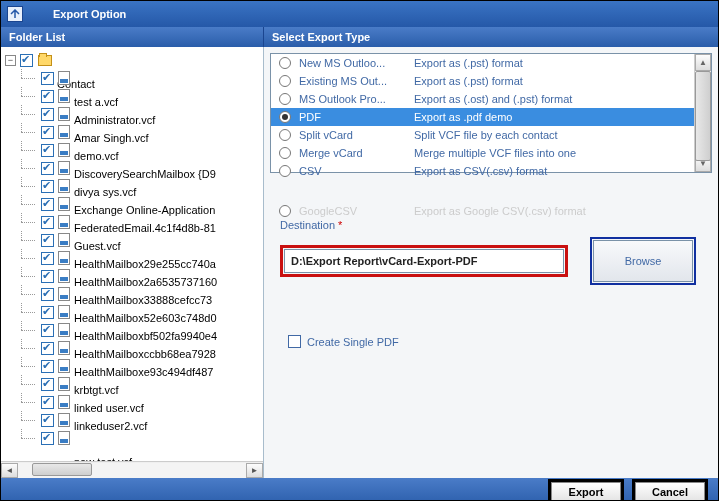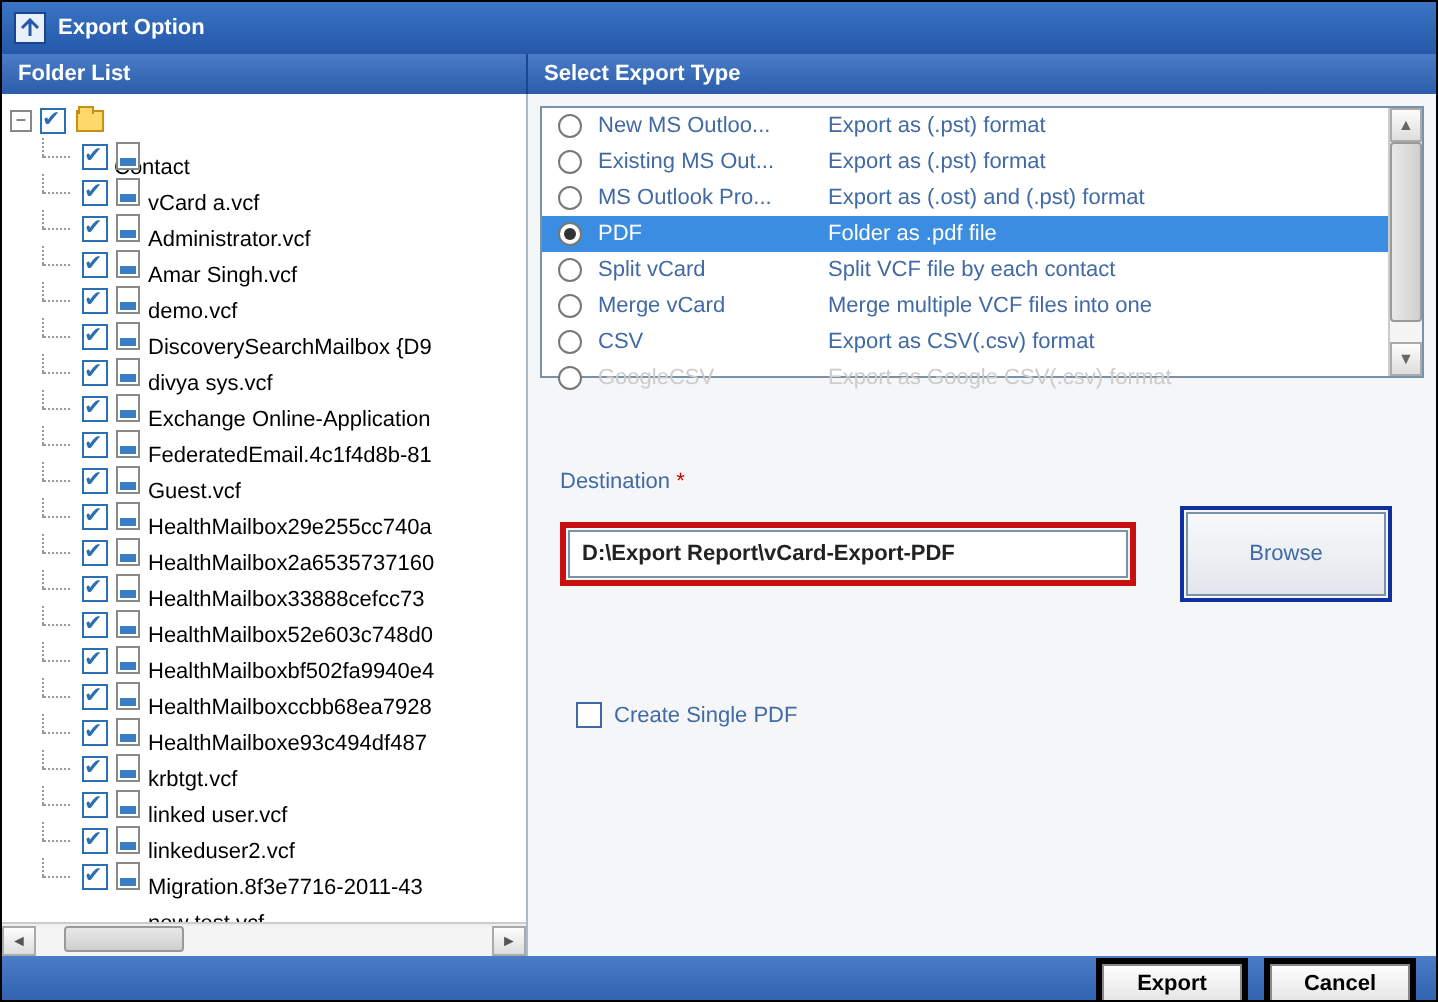--- a/index.html
+++ b/index.html
@@ -1,18 +1,18 @@
 <!DOCTYPE html>
 <html><head>
 <meta charset="utf-8">
 <style>
   * { box-sizing: border-box; margin: 0; padding: 0; font-family: Tahoma, Verdana, sans-serif; font-size: 11px; }
   body { width: 719px; height: 501px; background: #fff; overflow: hidden; border: 1px solid #000; }
   
-  .titlebar { height: 26px; background: linear-gradient(#3a74c4, #2558a8); display: flex; align-items: center; padding: 0 6px; color: #fff; font-weight: bold; font-size: 12px; }
+  .titlebar { height: 26px; background: linear-gradient(#3a74c4, #2558a8); display: flex; align-items: center; padding: 0 6px; color: #fff; font-weight: bold; font-size: 12px; gap: 24px; }
   .titlebar .icon-box { width: 16px; height: 16px; background: #e8f0fc; margin-right: 6px; border: 1px solid #1a4590; display:flex; align-items:center; justify-content:center; }
   
   .header-labels { display: flex; background: linear-gradient(#4a7cc8, #2a5daa); }
   .header-labels div { color: #fff; font-weight: bold; padding: 4px 8px; }
   .hl-left { width: 263px; border-right: 1px solid #1a4590; }
   .hl-right { flex: 1; }
   
   .content { display: flex; height: 431px; }
   
   .left-panel { width: 263px; border-right: 1px solid #a8bccc; background: #fff; display: flex; flex-direction: column; }
@@ -30,29 +30,29 @@
   .vcf-icon { width:12px; height:14px; background:#fff; border:1px solid #888; flex-shrink:0; margin:0 2px; position:relative; }
   .vcf-icon::after { content:""; position:absolute; bottom:1px; left:1px; right:1px; height:4px; background:#3a7dc4; }
   .node-label { color:#000;margin-top:48px; }
   
   .left-scroll-h { height: 17px; background: #efefef; border-top:1px solid #ccc; display:flex; align-items:center; }
   .left-scroll-h .sb-btn { width:17px; height:15px; background:linear-gradient(#fdfdfd,#ddd); border:1px solid #aaa; display:flex; align-items:center; justify-content:center; font-size:8px; color:#555; }
   .left-scroll-h .sb-track { flex:1; height:15px; background:#f4f4f4; position:relative; }
   .left-scroll-h .sb-thumb { position:absolute; left:14px; top:0; width:60px; height:13px; background:linear-gradient(#e8e8e8,#cfcfcf); border:1px solid #999; border-radius:2px; }
   
   .right-panel { flex:1; display:flex; flex-direction:column; background:#f4f6f8; }
-  .export-list-wrap { margin:6px; border:1px solid #7a92a8; background:#fff; position:relative; height:136px; }
+  .export-list-wrap { margin:6px; border:1px solid #7a92a8; background:#fff; position:relative; height:120px; }
   .export-table { width: calc(100% - 17px); }
   .export-row { display:flex; align-items:center; height:18px; padding:0 8px; color:#4169a5; }
   .export-row.selected { background:#3a8de0; color:#fff; }
   .export-row .radio { width:12px; height:12px; border:1px solid #777; border-radius:50%; background:#fff; margin-right:8px; flex-shrink:0; position:relative; }
   .export-row.selected .radio::after { content:""; position:absolute; top:2px; left:2px; width:6px; height:6px; border-radius:50%; background:#333; }
   .export-row .col1 { width:115px; overflow:hidden; }
   .export-row .col2 { flex:1; }
-  .export-row.partial { color:#ccc; }
+  .export-row.partial { color:#ccc;margin-top:22px; }
   .vscroll { position:absolute; right:0; top:0; bottom:0; width:17px; background:#f0f0f0; border-left:1px solid #ccc; display:flex; flex-direction:column; }
   .vscroll .sb-btn { height:17px; background:linear-gradient(#fdfdfd,#ddd); border:1px solid #aaa; display:flex; align-items:center; justify-content:center; font-size:8px; color:#666; }
   .vscroll .sb-track { flex:1; background:#f4f4f4; position:relative; }
   .vscroll .sb-thumb { position:absolute; top:0; left:0; right:0; height:90px; background:linear-gradient(90deg,#e8e8e8,#cfcfcf); border:1px solid #999; border-radius:2px; }
   
   .dest-area { padding: 40px 16px 10px 16px; }
   .dest-label { color:#4169a5; margin-bottom:6px; }
   .dest-label .ast { color:#c00; }
   .dest-row { display:flex; gap:22px; align-items:center; }
   .dest-input-wrap { border:3px solid #c91010; padding:1px; }
@@ -91,21 +91,21 @@
         <div class="tree-node">
           <span class="expand">−</span>
           <span class="check"></span>
           <span class="folder-icon"></span>
           <span class="node-label">Contact</span>
         </div>
         <div id="tree-children">
             <div class="tree-node child">
               <span class="check"></span>
               <span class="vcf-icon"></span>
-              <span class="node-label">vCard a.vcf</span>
+              <span class="node-label">test a.vcf</span>
             </div>
             <div class="tree-node child">
               <span class="check"></span>
               <span class="vcf-icon"></span>
               <span class="node-label">Administrator.vcf</span>
             </div>
             <div class="tree-node child">
               <span class="check"></span>
               <span class="vcf-icon"></span>
               <span class="node-label">Amar Singh.vcf</span>
@@ -186,21 +186,20 @@
               <span class="node-label">linked user.vcf</span>
             </div>
             <div class="tree-node child">
               <span class="check"></span>
               <span class="vcf-icon"></span>
               <span class="node-label">linkeduser2.vcf</span>
             </div>
             <div class="tree-node child">
               <span class="check"></span>
               <span class="vcf-icon"></span>
-              <span class="node-label">Migration.8f3e7716-2011-43</span>
             </div>
             <div class="tree-node child">
               <span class="check"></span>
               <span class="vcf-icon"></span>
               <span class="node-label">new test.vcf</span>
             </div>
           </div>
       </div>
     </div>
     <div class="left-scroll-h">
@@ -226,21 +225,21 @@
             <span class="col2">Export as (.pst) format</span>
           </div>
           <div class="export-row">
             <span class="radio"></span>
             <span class="col1">MS Outlook Pro...</span>
             <span class="col2">Export as (.ost) and (.pst) format</span>
           </div>
           <div class="export-row selected">
             <span class="radio"></span>
             <span class="col1">PDF</span>
-            <span class="col2">Folder as .pdf file</span>
+            <span class="col2">Export as .pdf demo</span>
           </div>
           <div class="export-row">
             <span class="radio"></span>
             <span class="col1">Split vCard</span>
             <span class="col2">Split VCF file by each contact</span>
           </div>
           <div class="export-row">
             <span class="radio"></span>
             <span class="col1">Merge vCard</span>
             <span class="col2">Merge multiple VCF files into one</span>

